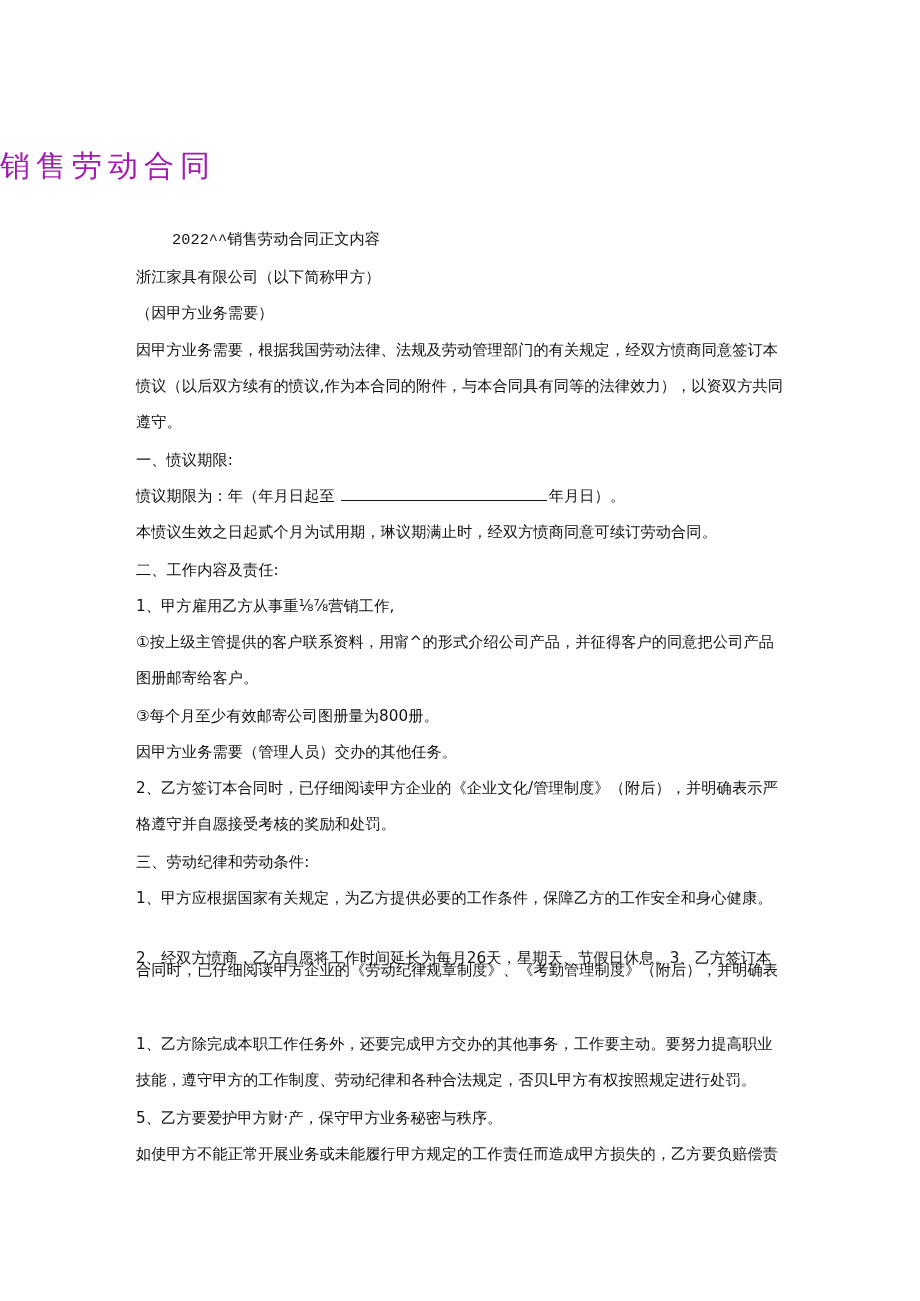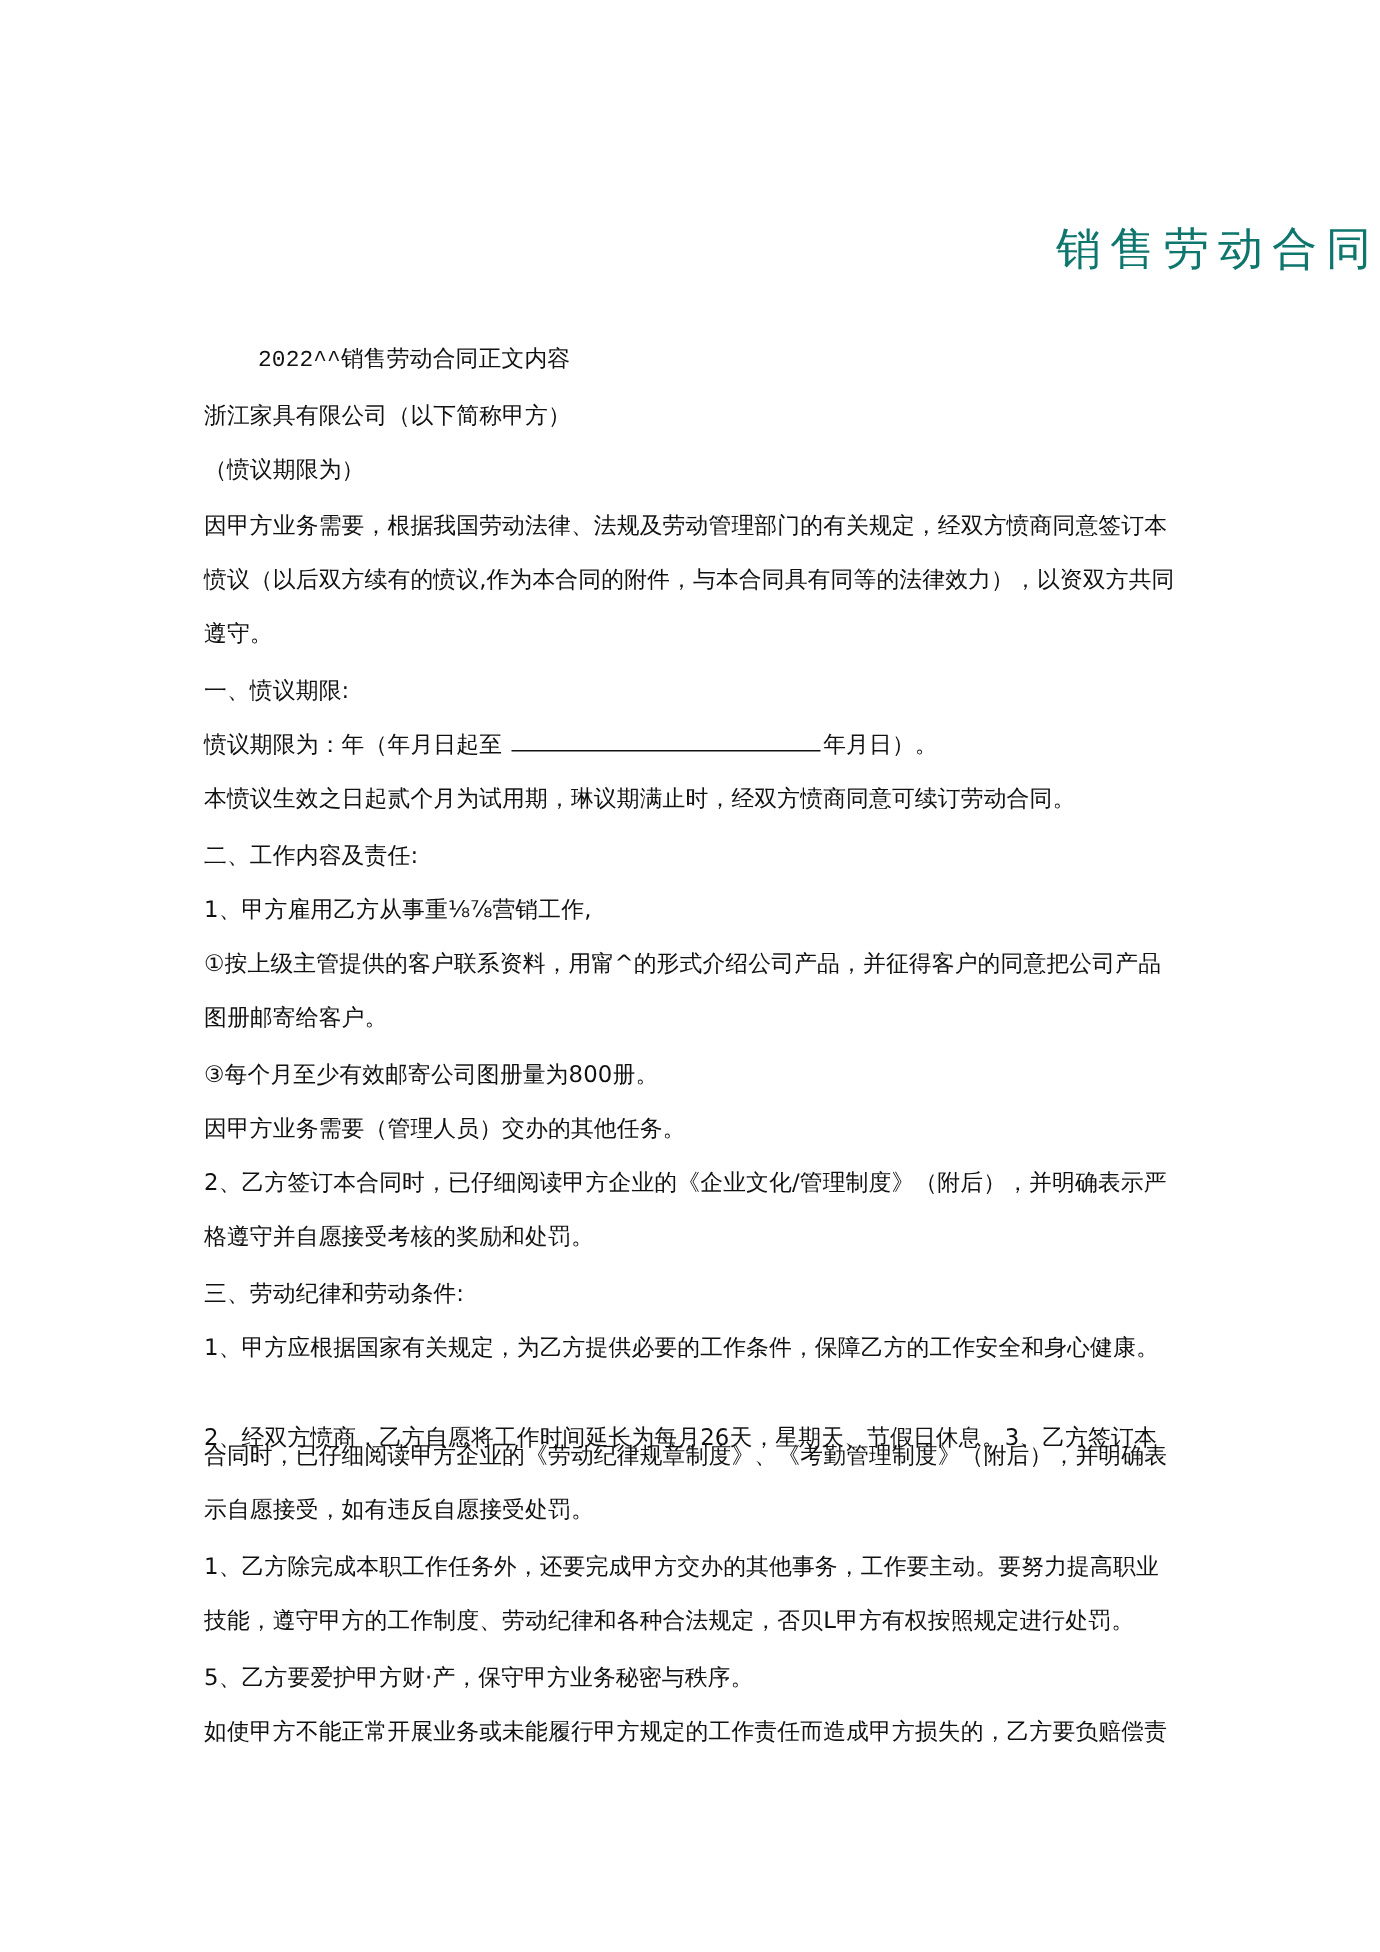--- a/index.html
+++ b/index.html
@@ -1,35 +1,35 @@
 <!DOCTYPE html>
 <html><head>
 <meta charset="utf-8">
 <style>
   html, body { margin: 0; padding: 0; background: #ffffff; }
   body { width: 920px; height: 1301px; position: relative; overflow: hidden;
          font-family: "DejaVu Sans", "Liberation Sans", sans-serif; color: #111; }
   .page { position: absolute; left: 0; top: 0; width: 920px; height: 1301px; background: #fff; }
-  .title { position: absolute; top: 146px; left: 0; width: 920px; text-align: right;
+  .title { position: absolute; top: 146px; left: 0; width: 920px; text-align: left;
            font-family: "DejaVu Serif", "Liberation Serif", serif; font-size: 30px;
-           letter-spacing: 6px; font-weight: normal; color: #0f766e; }
+           letter-spacing: 6px; font-weight: normal; color: #a21caf; }
   .line { position: absolute; left: 136px; width: 650px; font-size: 15.2px; line-height: 20px;
           white-space: nowrap; letter-spacing: 0.1px; }
   .indent { left: 172px; font-family: Liberation Mono, monospace; }
   .blank { display: inline-block; width: 206px; border-bottom: 1px solid #111; height: 14px; vertical-align: baseline; margin: 0 2px 0 6px; }
 </style>
 </head>
 <body>
 
 <div class="page">
   <div class="title">销售劳动合同</div>
 
   <div class="line indent" style="top:230px">2022^^销售劳动合同正文内容</div>
   <div class="line" style="top:267px">浙江家具有限公司（以下简称甲方）</div>
-  <div class="line" style="top:303px">（愤议期限为）</div>
+  <div class="line" style="top:303px">（因甲方业务需要）</div>
 
   <div class="line" style="top:340px">因甲方业务需要，根据我国劳动法律、法规及劳动管理部门的有关规定，经双方愤商同意签订本</div>
   <div class="line" style="top:376px">愤议（以后双方续有的愤议,作为本合同的附件，与本合同具有同等的法律效力），以资双方共同</div>
   <div class="line" style="top:412px">遵守。</div>
 
   <div class="line" style="top:450px">一、愤议期限:</div>
   <div class="line" style="top:486px">
     <span>愤议期限为：年（年月日起至</span><span class="blank"></span><span>年月日）。</span>
   </div>
   <div class="line" style="top:522px">本愤议生效之日起贰个月为试用期，琳议期满止时，经双方愤商同意可续订劳动合同。</div>
@@ -40,18 +40,17 @@
   <div class="line" style="top:668px">图册邮寄给客户。</div>
   <div class="line" style="top:706px">③每个月至少有效邮寄公司图册量为800册。</div>
   <div class="line" style="top:742px">因甲方业务需要（管理人员）交办的其他任务。</div>
   <div class="line" style="top:778px">2、乙方签订本合同时，已仔细阅读甲方企业的《企业文化/管理制度》（附后），并明确表示严</div>
   <div class="line" style="top:814px">格遵守并自愿接受考核的奖励和处罚。</div>
 
   <div class="line" style="top:852px">三、劳动纪律和劳动条件:</div>
   <div class="line" style="top:888px">1、甲方应根据国家有关规定，为乙方提供必要的工作条件，保障乙方的工作安全和身心健康。</div>
   <div class="line" style="top:948px">2、经双方愤商，乙方自愿将工作时间延长为每月26天，星期天、节假日休息。3、乙方签订本</div>
   <div class="line" style="top:960px">合同时，已仔细阅读甲方企业的《劳动纪律规章制度》、《考勤管理制度》（附后），并明确表</div>
-  <div class="line" style="top:996px">示自愿接受，如有违反自愿接受处罚。</div>
   <div class="line" style="top:1034px">1、乙方除完成本职工作任务外，还要完成甲方交办的其他事务，工作要主动。要努力提高职业</div>
   <div class="line" style="top:1070px">技能，遵守甲方的工作制度、劳动纪律和各种合法规定，否贝L甲方有权按照规定进行处罚。</div>
   <div class="line" style="top:1108px">5、乙方要爱护甲方财·产，保守甲方业务秘密与秩序。</div>
   <div class="line" style="top:1144px">如使甲方不能正常开展业务或未能履行甲方规定的工作责任而造成甲方损失的，乙方要负赔偿责</div>
 </div>
 
 </body></html>

